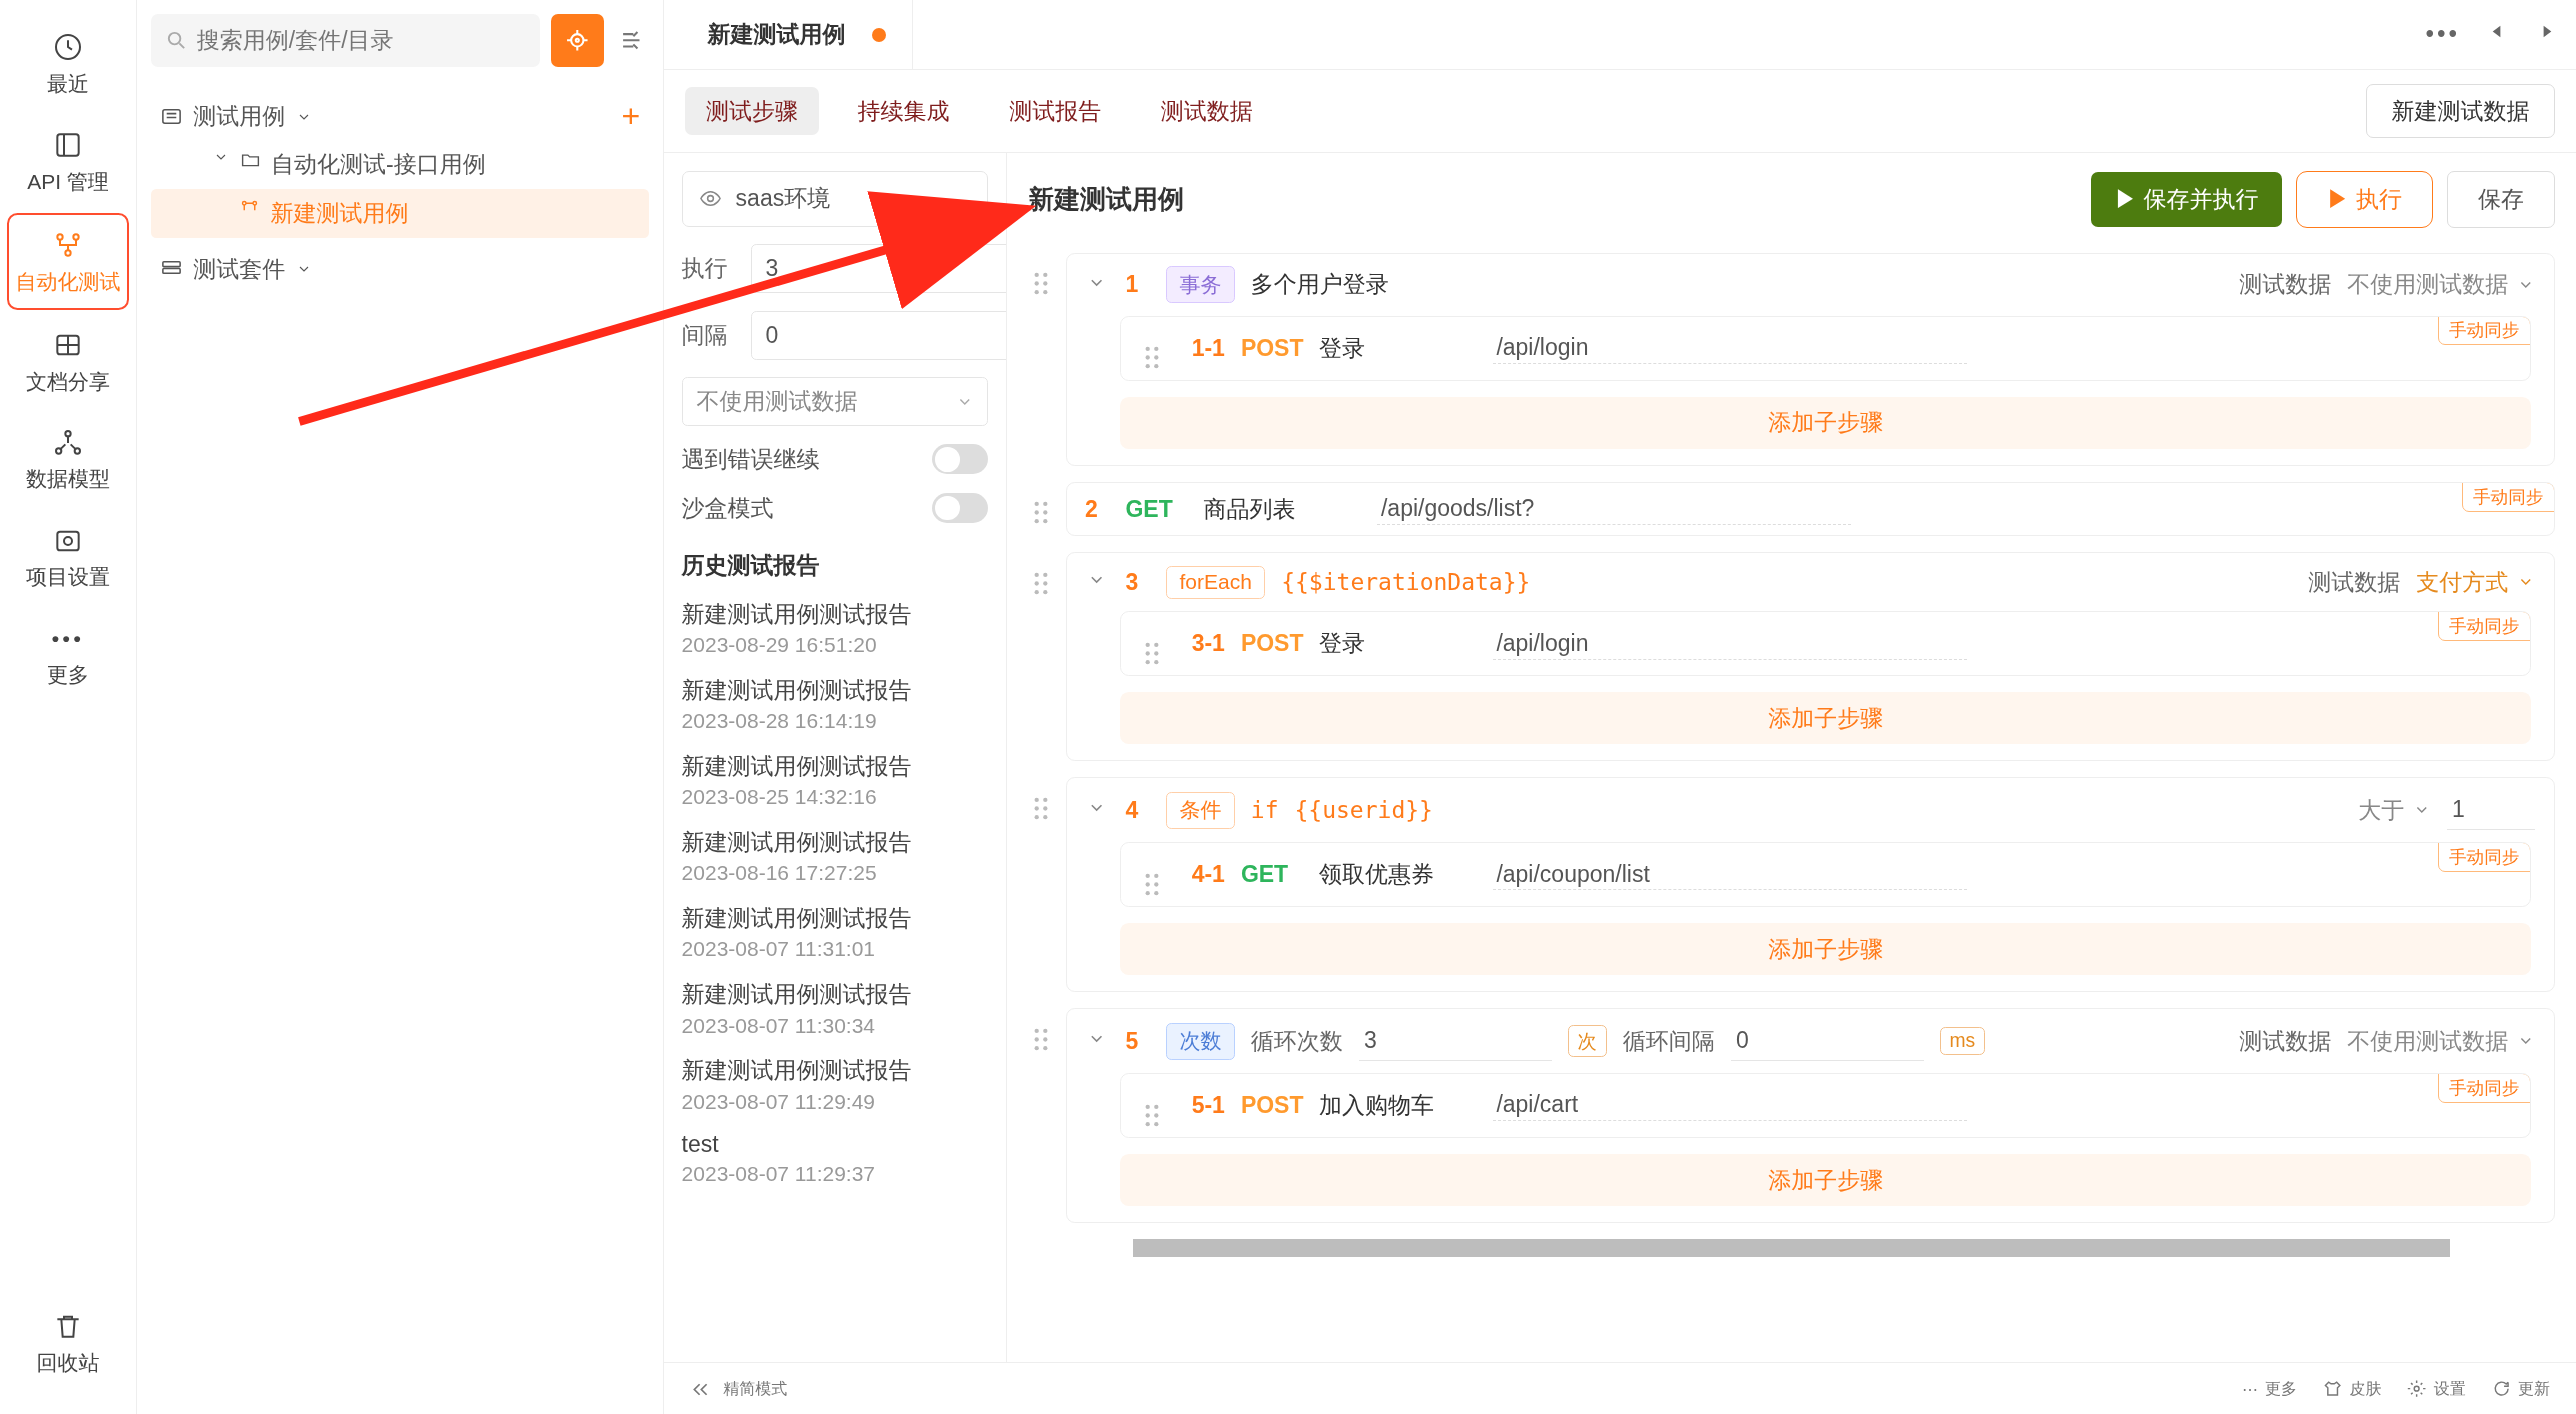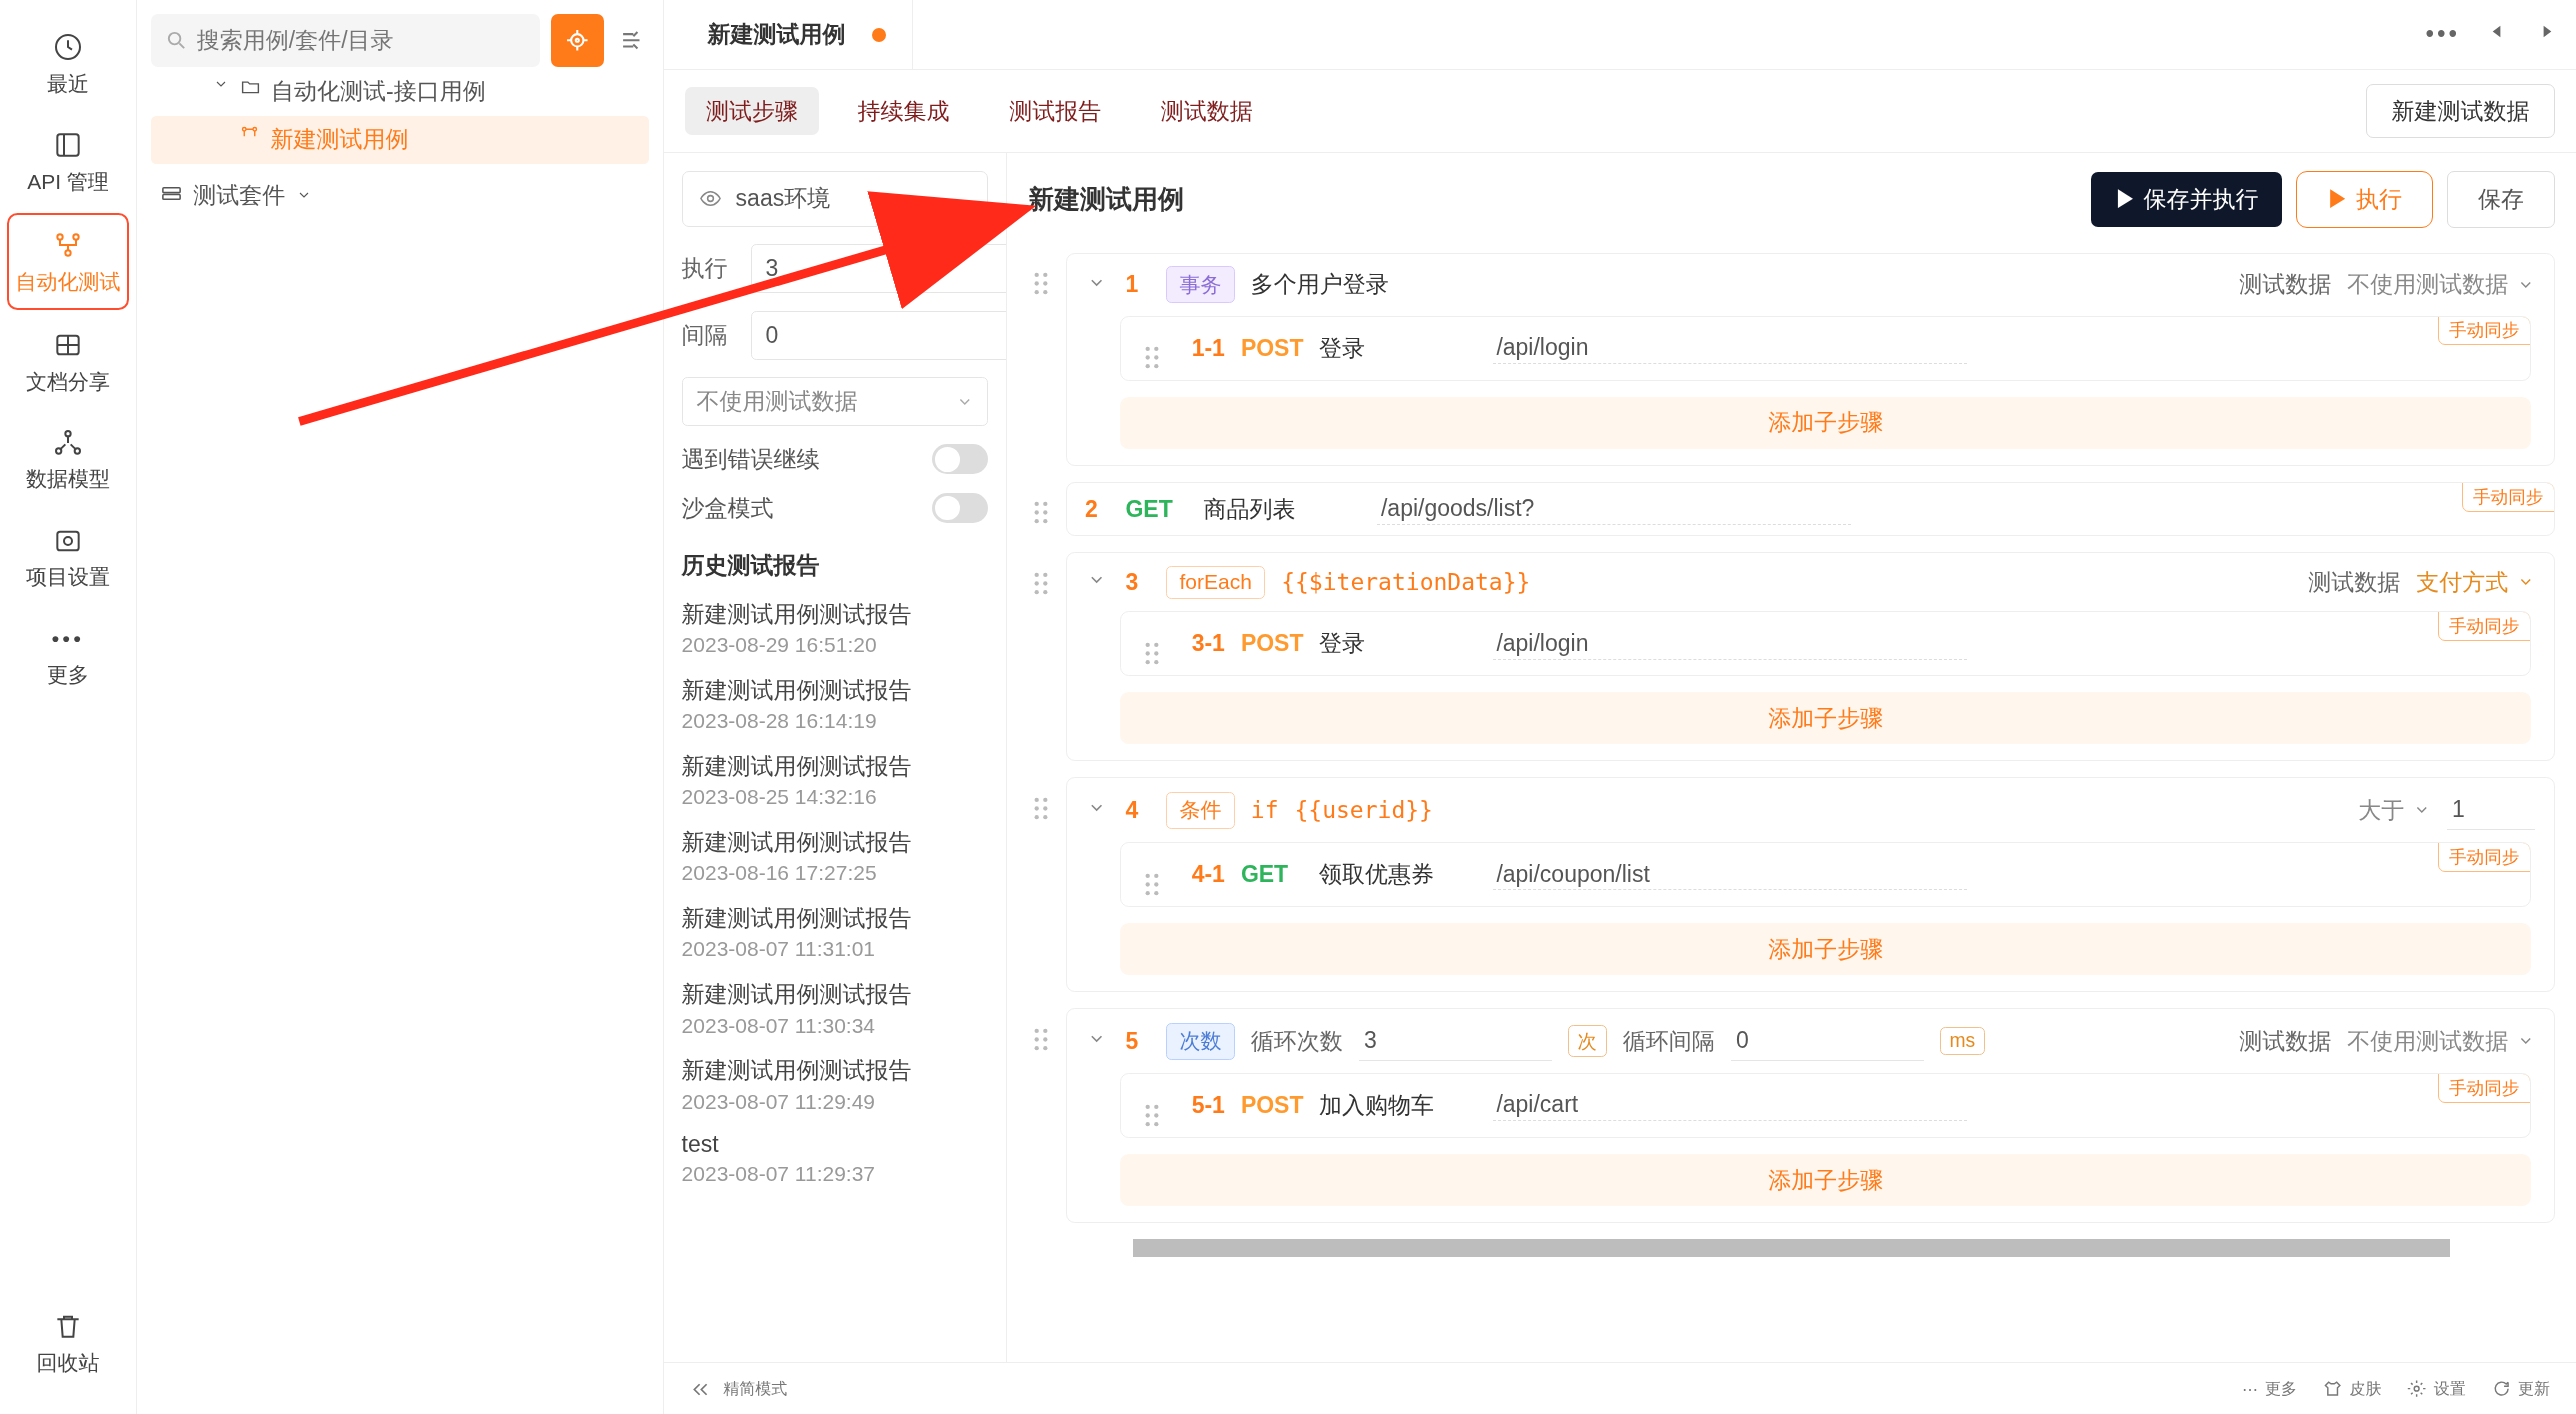--- a/index.html
+++ b/index.html
@@ -69,21 +69,21 @@
 .cfg-h { font-weight: 600; color: #333; margin-top: 8.8px; }
 .report-item { display: flex; flex-direction: column; gap: 3.5px; }
 .report-title { color: #444; }
 .report-date { color: #999; font-size: 21px; }
 
 
 .steps { flex: 1; padding: 17.6px 21px 0 21px; display: flex; flex-direction: column; gap: 16px; min-width: 0; overflow-x: hidden; }
 .steps-header { display: flex; align-items: center; gap: 14px; margin-bottom: 8.8px; }
 .steps-title { font-weight: 700; font-size: 26px; }
 .steps-header-spacer { flex: 1; }
-.btn-primary { background: #0f172a; color: #fff; border: none; border-radius: 7px; padding: 12.3px 23px; font-size: 23px; cursor: pointer; }
+.btn-primary { background: #4d7c0f; color: #fff; border: none; border-radius: 7px; padding: 12.3px 23px; font-size: 23px; cursor: pointer; }
 .btn-outline-orange { background: #fff; color: #ff7b1a; border: 0.9px solid #ff7b1a; border-radius: 11px; padding: 12.3px 30px; font-size: 23px; cursor: pointer; }
 .btn-outline-gray { background: #fff; color: #555; border: 0.9px solid #ddd; border-radius: 7px; padding: 12.3px 30px; font-size: 23px; cursor: pointer; }
 
 .step-group { border: 0.9px solid #eee; border-radius: 8.8px; display: flex; flex-direction: column; position: relative; overflow: hidden; }
 .step-hdr { display: flex; align-items: center; gap: 16px; padding: 12.3px 19.3px; }
 .drag-col { width: 26px; display: flex; align-items: center; justify-content: center; color: #bbb; flex-shrink: 0; }
 .drag-col svg { width: 16px; height: 23px; fill: currentColor; }
 .chev { width: 23px; color: #888; flex-shrink: 0; }
 .chev svg { width: 19.3px; height: 19.3px; stroke: currentColor; fill: none; stroke-width: 2; }
 .idx { color: #ff7b1a; font-weight: 600; width: 24.6px; flex-shrink: 0; }
@@ -224,20 +224,33 @@
             <path d="M12 2v4M12 18v4M2 12h4M18 12h4"></path>
           </svg>
       </div>
       <div class="tree-collapse-btn">
         <svg viewBox="0 0 24 24">
             <path d="M4 6h10M4 12h16M4 18h10M18 4l-4 4M18 20l-4-4"></path>
           </svg>
       </div>
     </div>
 
+    <div class="tree-section-hdr">
+      <div class="left">
+        <svg viewBox="0 0 24 24">
+            <rect x="3" y="5" width="18" height="14" rx="2"></rect>
+            <path d="M7 9h10M7 13h10"></path>
+          </svg>
+        <span>测试用例</span>
+        <svg viewBox="0 0 24 24" style="width:16px;height:16px">
+            <path d="M6 9l6 6 6-6"></path>
+          </svg>
+      </div>
+      <span class="tree-add">+</span>
+    </div>
 
     <div class="tree-node child">
       <svg viewBox="0 0 24 24" style="width:16px;height:16px">
           <path d="M6 9l6 6 6-6"></path>
         </svg>
       <svg viewBox="0 0 24 24">
           <path d="M3 7h6l2 2h10v10H3z"></path>
         </svg>
       <span>自动化测试-接口用例</span>
     </div>

